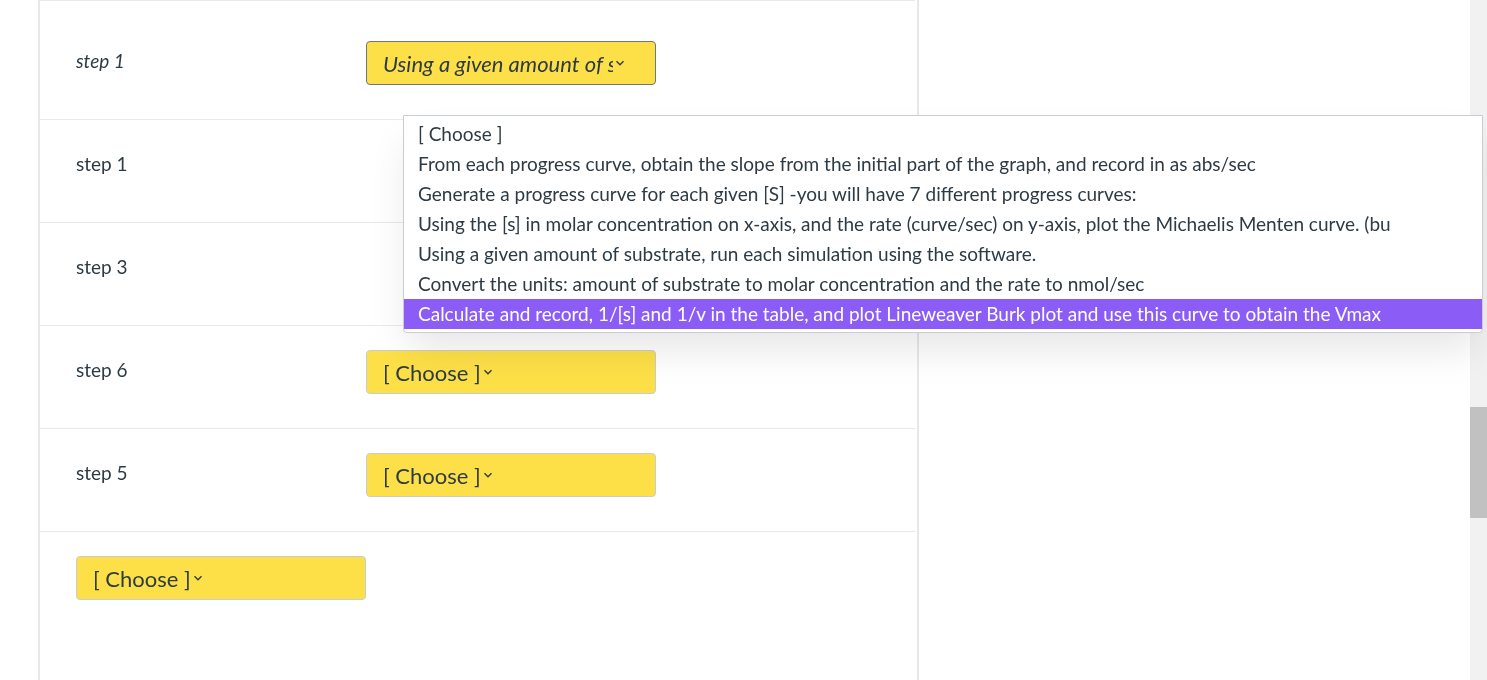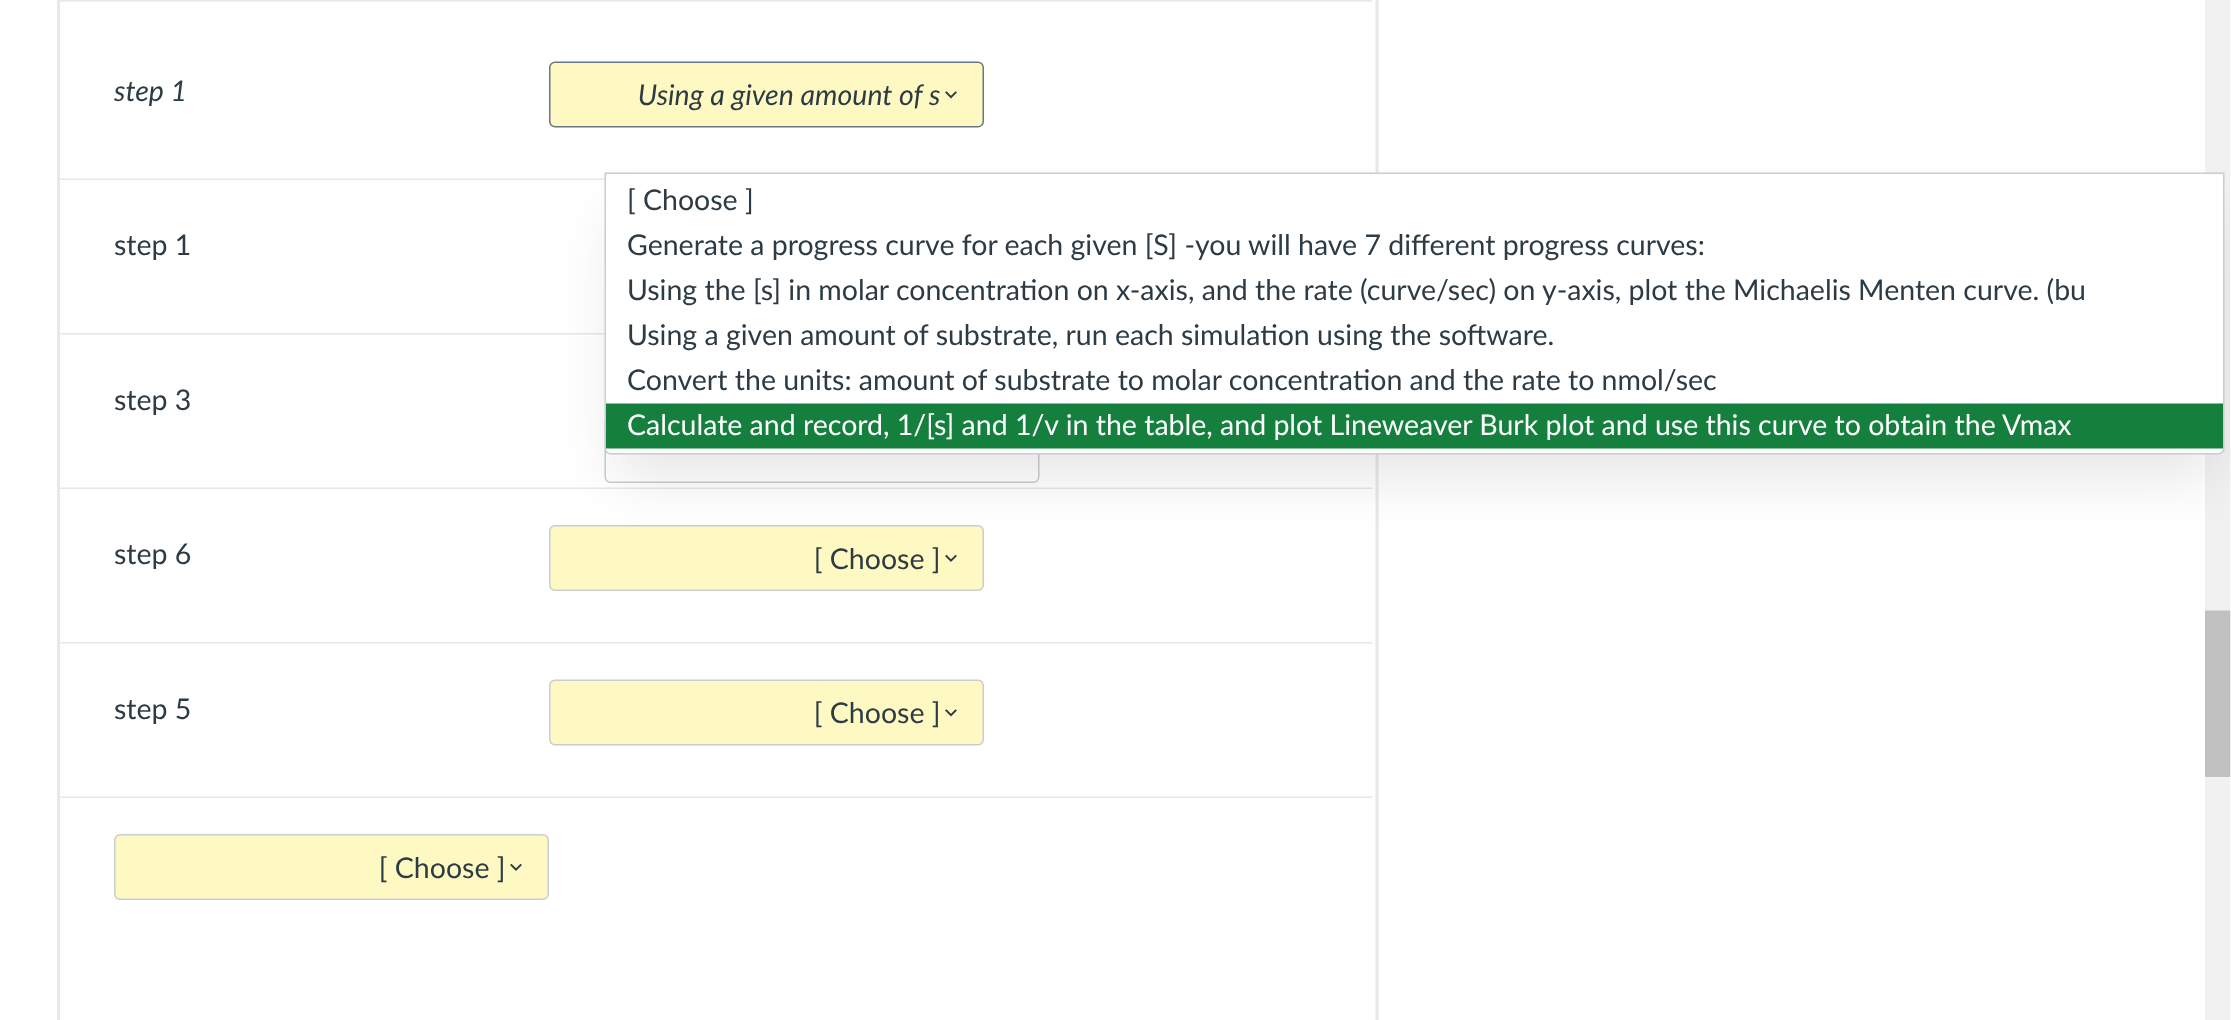--- a/index.html
+++ b/index.html
@@ -47,26 +47,26 @@
     color: #2d3b45;
   }
   .select-wrap {
     position: relative;
   }
   .select-box {
     width: 290px;
     height: 44px;
     border: 1px solid #c7cdd1;
     border-radius: 4px;
-    background: #fef9c3;
+    background: #fde047;
     display: flex;
     align-items: center;
-    justify-content: flex-end;
+    justify-content: flex-start;
     padding: 0 14px 0 16px;
-    font-size: 19px;
+    font-size: 22px;
     color: #2d3b45;
     cursor: pointer;
   }
   .select-box.open {
     border-color: #6b7780;
   }
   .select-text {
     white-space: nowrap;
     overflow: hidden;
     text-overflow: clip;
@@ -91,21 +91,21 @@
   }
   .dropdown .opt {
     padding: 2px 14px 2px 14px;
     font-size: 19px;
     line-height: 26px;
     white-space: nowrap;
     color: #2d3b45;
     cursor: pointer;
   }
   .dropdown .opt.highlight {
-    background: #15803d;
+    background: #8b5cf6;
     color: #ffffff;
   }
 
   .ghost-select {
     position: absolute;
     left: 403px;
     top: 278px;
     width: 290px;
     height: 44px;
     border: 1px solid #c7cdd1;
@@ -236,20 +236,21 @@
     <span class="ghost-text">- ------ -</span>
     <span class="chevron">
       <svg width="14" height="14" viewBox="0 0 24 24" fill="none" stroke="#2d3b45" stroke-width="2.4">
           <polyline points="6 9 12 15 18 9"></polyline>
         </svg>
     </span>
   </div>
 
   <div class="dropdown">
     <div class="opt">[ Choose ]</div>
+    <div class="opt">From each progress curve, obtain the slope from the initial part of the graph, and record in as abs/sec</div>
     <div class="opt">Generate a progress curve for each given [S] -you will have 7 different progress curves:</div>
     <div class="opt">Using the [s] in molar concentration on x-axis, and the rate (curve/sec) on y-axis, plot the Michaelis Menten curve. (bu</div>
     <div class="opt">Using a given amount of substrate, run each simulation using the software.</div>
     <div class="opt">Convert the units: amount of substrate to molar concentration and the rate to nmol/sec</div>
     <div class="opt highlight">Calculate and record, 1/[s] and 1/v in the table, and plot Lineweaver Burk plot and use this curve to obtain the Vmax</div>
   </div>
 
   <div class="scrollbar-track"></div>
   <div class="scrollbar-thumb"></div>
 </div>

